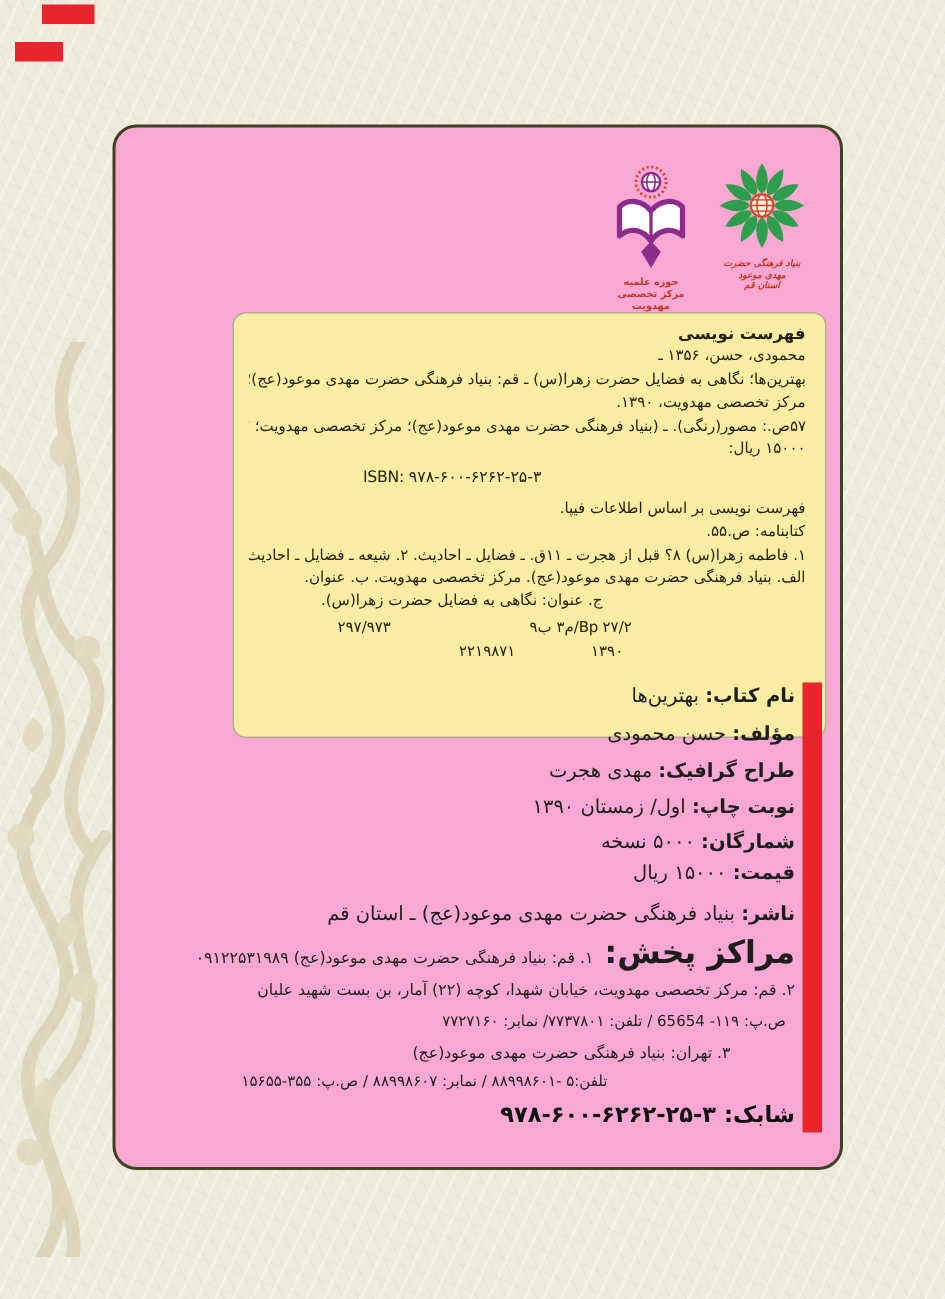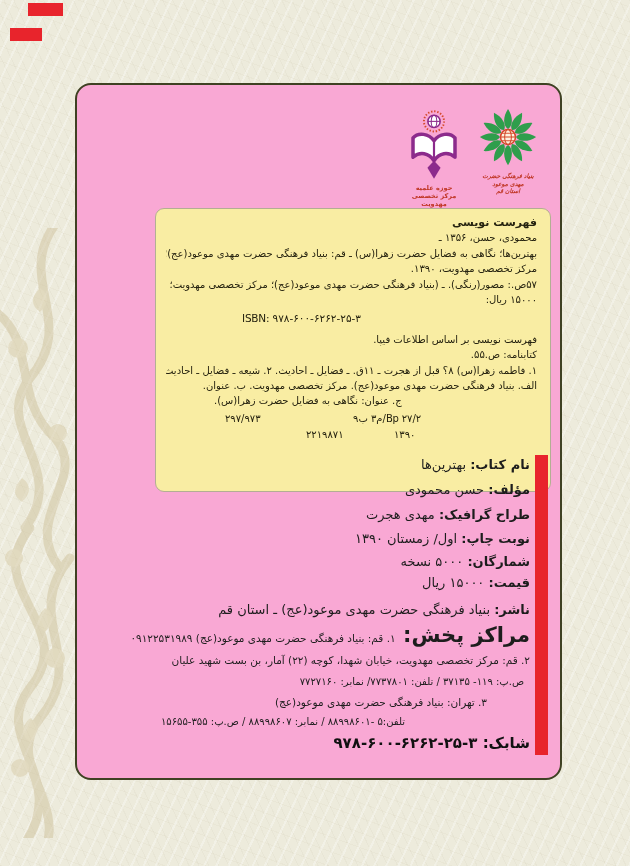--- a/index.html
+++ b/index.html
@@ -188,21 +188,21 @@
     </div>
     <div class="d-row d-6">
       <span class="d-label">ناشر:</span>&nbsp;<span>بنیاد فرهنگی حضرت مهدی موعود(عج) ـ استان قم</span>
     </div>
 
     <div class="dist-head-row">
       <span class="dist-head">مراکز پخش:</span>
       <span>۱. قم: بنیاد فرهنگی حضرت مهدی موعود(عج) ۰۹۱۲۲۵۳۱۹۸۹</span>
     </div>
     <div class="dist-line dist-l2">۲. قم: مرکز تخصصی مهدویت، خیابان شهدا، کوچه (۲۲) آمار، بن بست شهید علیان</div>
-    <div class="dist-line dist-c1">ص.پ: ۱۱۹- ۳۷۱۳۵ / تلفن: ۷۷۳۷۸۰۱/ نمابر: ۷۷۲۷۱۶۰</div>
+    <div class="dist-line dist-c1">ص.پ: ۱۱۹- 65654 / تلفن: ۷۷۳۷۸۰۱/ نمابر: ۷۷۲۷۱۶۰</div>
     <div class="dist-line dist-l3">۳. تهران: بنیاد فرهنگی حضرت مهدی موعود(عج)</div>
     <div class="dist-line dist-c2">تلفن:۵ -۸۸۹۹۸۶۰۱ / نمابر: ۸۸۹۹۸۶۰۷ / ص.پ: ۳۵۵-۱۵۶۵۵</div>
 
     <div class="shabak">
       <span>شابک:</span>&nbsp;<span dir="ltr">۹۷۸-۶۰۰-۶۲۶۲-۲۵-۳</span>
     </div>
 
   </div>
 </div>
 

